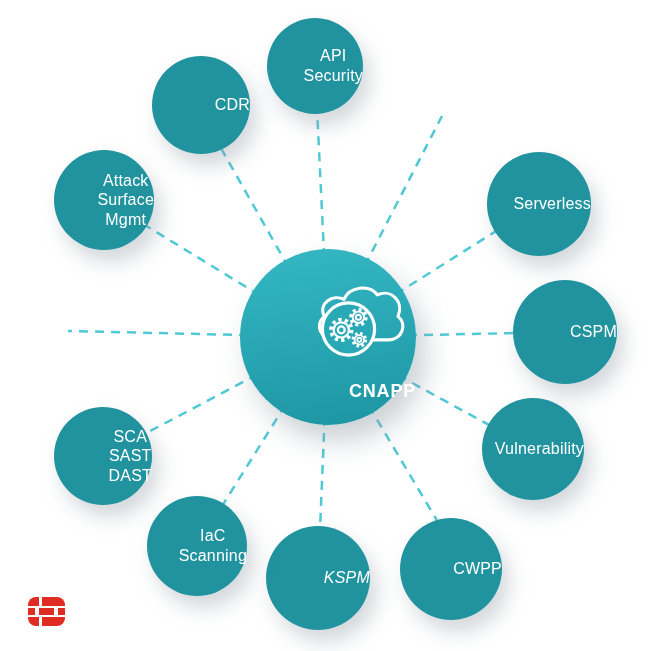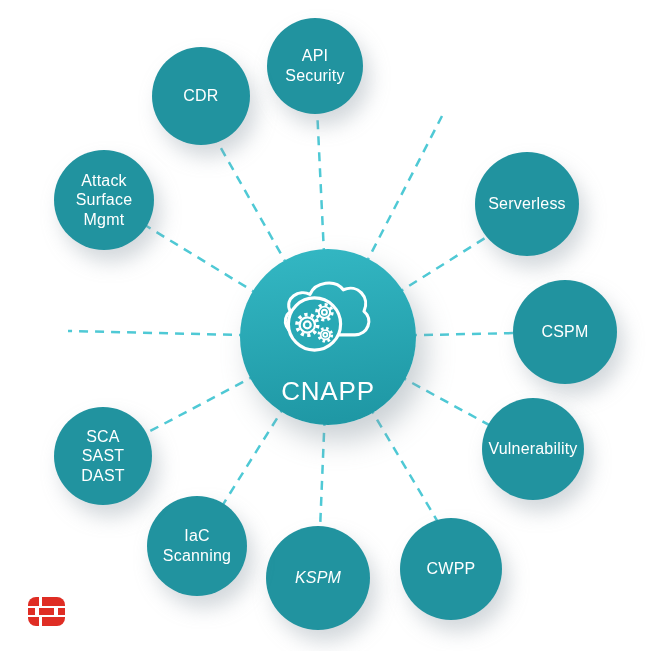--- a/index.html
+++ b/index.html
@@ -14,21 +14,21 @@
   #connectors {
     position: absolute;
     inset: 0;
     z-index: 0;
   }
   .circle {
     position: absolute;
     border-radius: 50%;
     display: flex;
     flex-direction: column;
-    align-items: center;
+    align-items: flex-end;
     justify-content: center;
     text-align: center;
     z-index: 1;
     box-sizing: border-box;
   }
   .satellite {
     background: var(--node-teal, #21939F);
     box-shadow: 7px 12px 20px rgba(140, 152, 162, 0.38);
   }
   .satellite .label {
@@ -38,22 +38,22 @@
     white-space: pre-line;
     font-weight: 400;
     letter-spacing: 0.2px;
   }
   .center-node {
     background: linear-gradient(172deg, var(--center-top, #34B8C4) 0%, var(--center-bottom, #1D95A2) 100%);
     box-shadow: 10px 16px 28px rgba(140, 152, 162, 0.45);
   }
   .center-label {
     color: #ffffff;
-    font-size: 26px;
-    font-weight: normal;
+    font-size: 18px;
+    font-weight: bold;
     letter-spacing: 0.8px;
     margin-top: 16px;
   }
   .center-icon {
     display: block;
     margin-top: 2px;
   }
   .fortinet-logo {
     position: absolute;
     left: 28px;
@@ -132,21 +132,21 @@
     <div class="f-row r3">
       <div class="f-block fb-a"></div>
       <div class="f-block fb-b"></div>
     </div>
   </div>
 
 <div class="circle satellite" style="left: 267px; top: 18px; width: 96px; height: 96px;">
       <div class="label">API
 Security</div>
     </div>
-    <div class="circle satellite" style="left: 475px; top: 152px; width: 104px; height: 104px;">
+    <div class="circle satellite" style="left: 487px; top: 152px; width: 104px; height: 104px;">
       <div class="label">Serverless</div>
     </div>
     <div class="circle satellite" style="left: 513px; top: 280px; width: 104px; height: 104px;">
       <div class="label">CSPM</div>
     </div>
     <div class="circle satellite" style="left: 482px; top: 398px; width: 102px; height: 102px;">
       <div class="label">Vulnerability</div>
     </div>
     <div class="circle satellite" style="left: 400px; top: 518px; width: 102px; height: 102px;">
       <div class="label">CWPP</div>
@@ -161,16 +161,16 @@
     <div class="circle satellite" style="left: 54px; top: 407px; width: 98px; height: 98px;">
       <div class="label">SCA
 SAST
 DAST</div>
     </div>
     <div class="circle satellite" style="left: 54px; top: 150px; width: 100px; height: 100px;">
       <div class="label">Attack
 Surface
 Mgmt</div>
     </div>
-    <div class="circle satellite" style="left: 152px; top: 47px; width: 98px; height: 98px;">
+    <div class="circle satellite" style="left: 152px; top: 56px; width: 98px; height: 98px;">
       <div class="label">CDR</div>
     </div>
   </div>
 
 </body></html>

